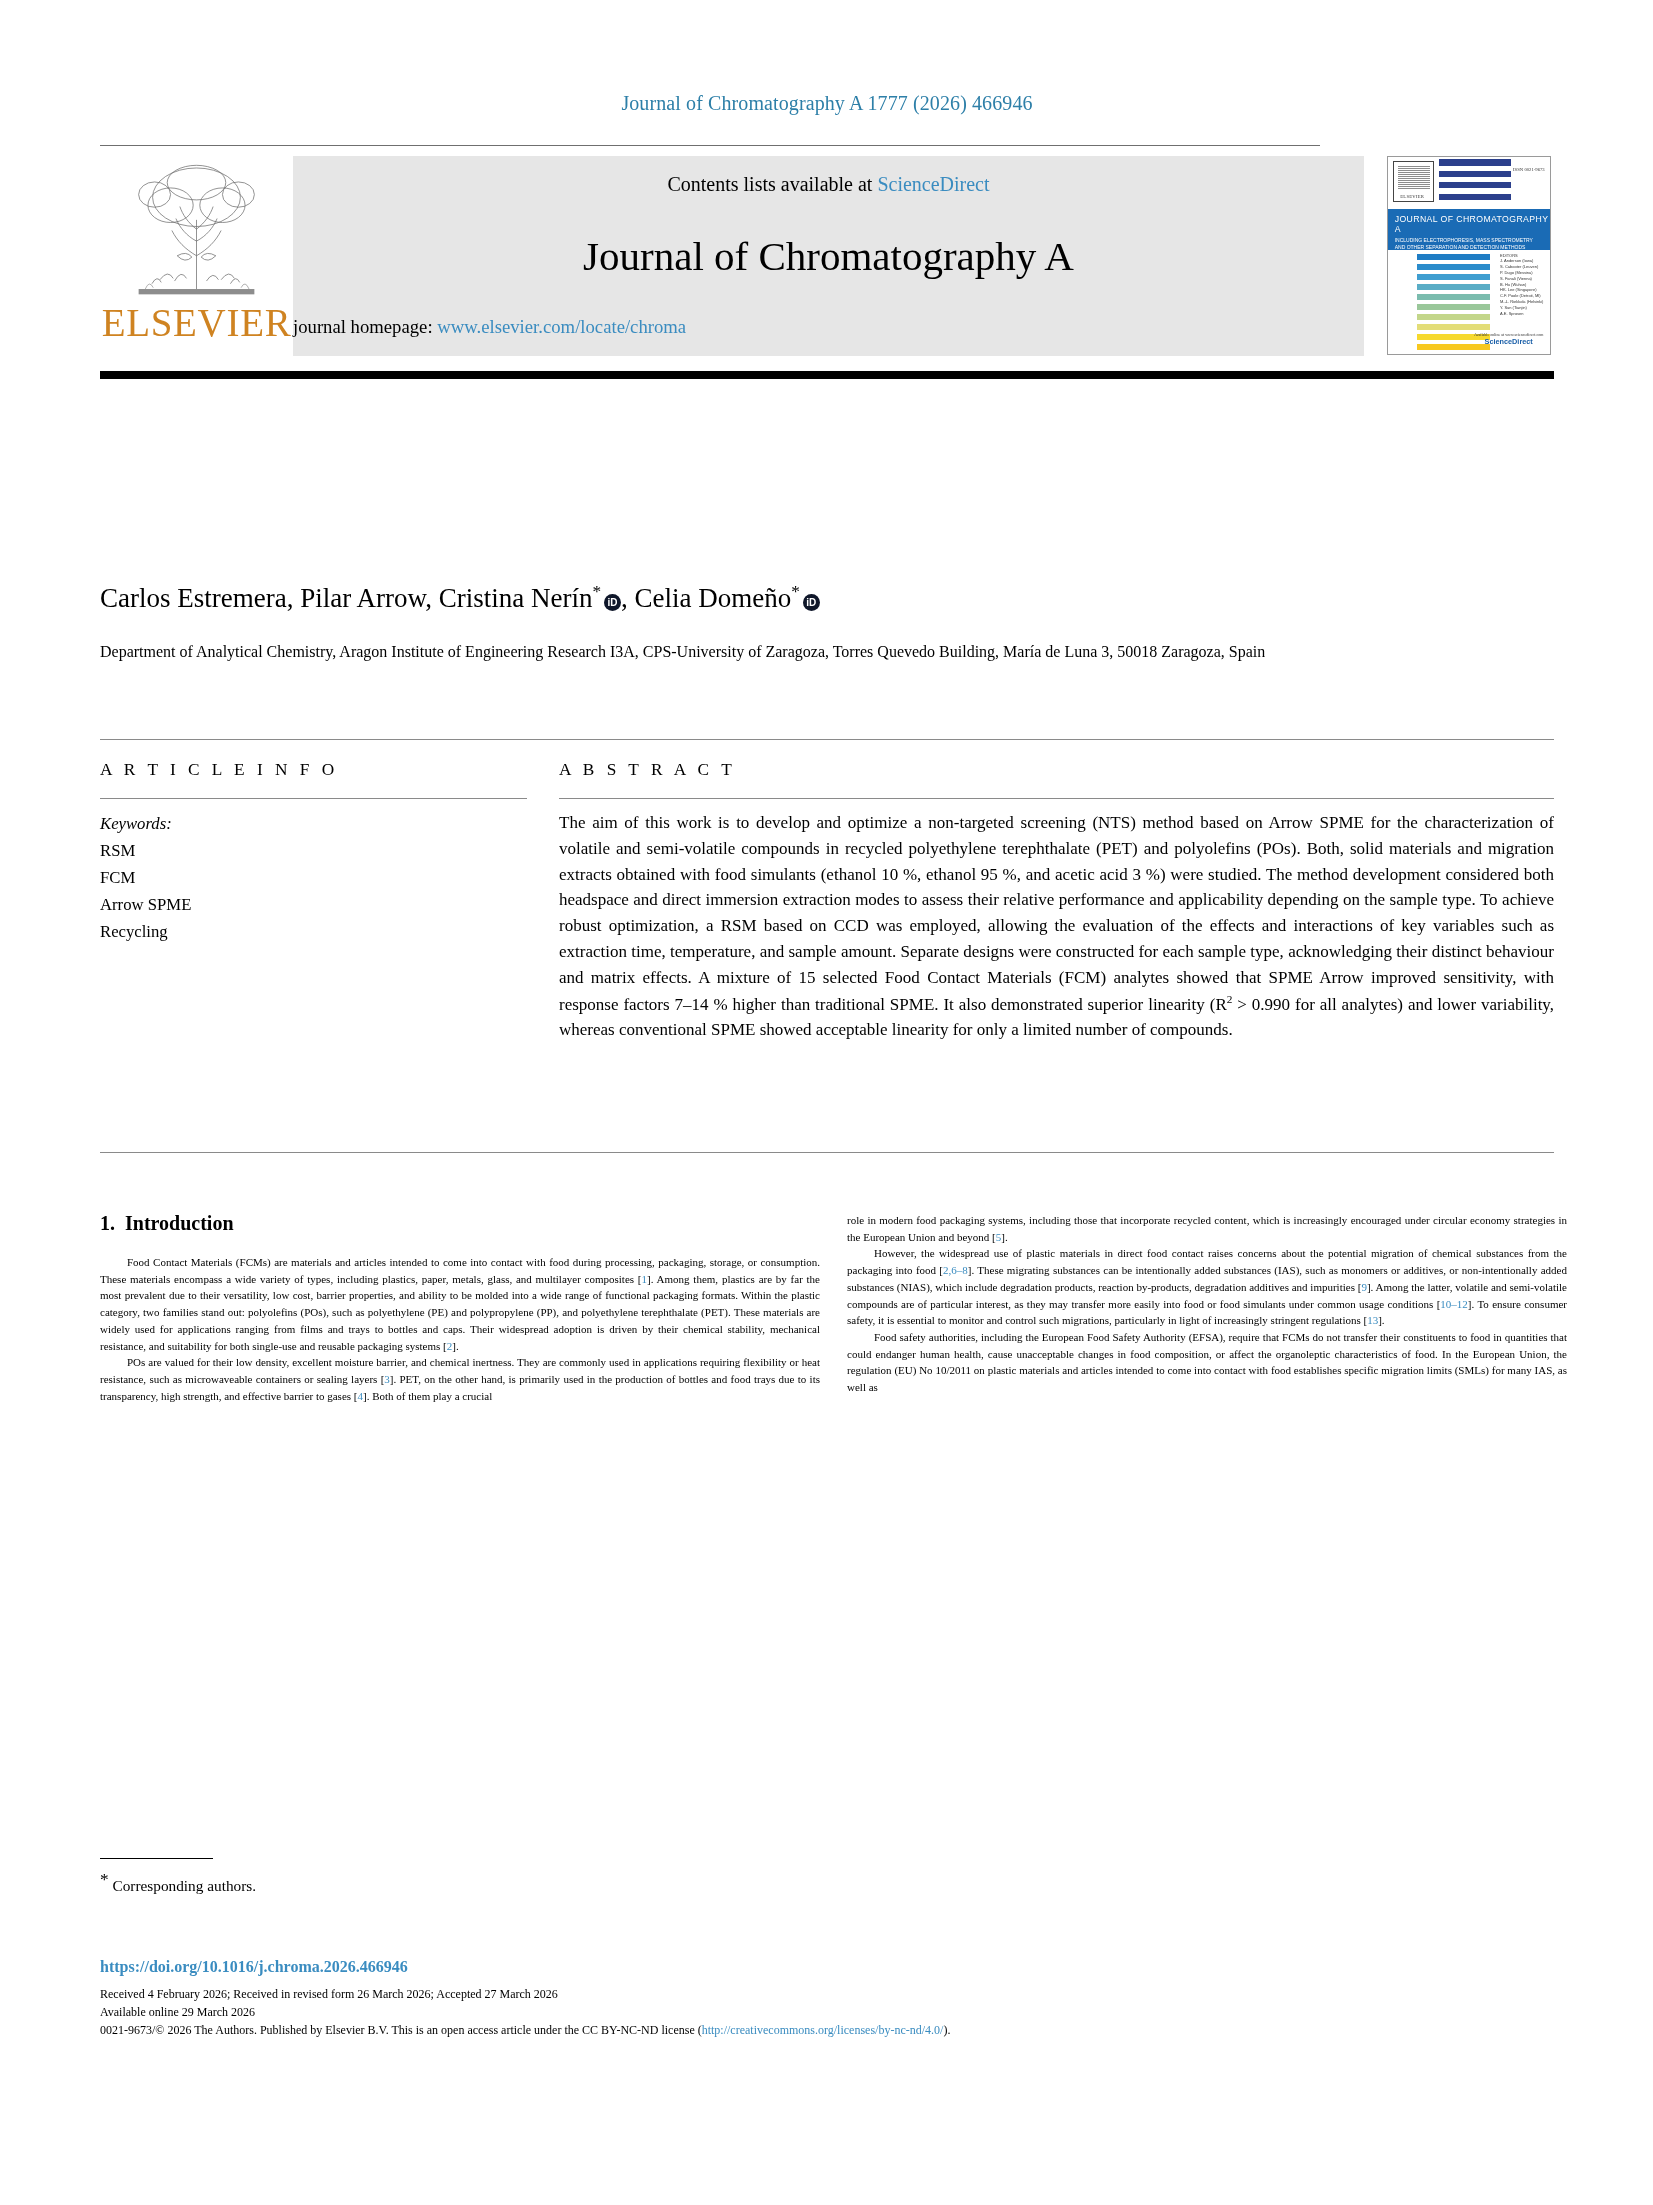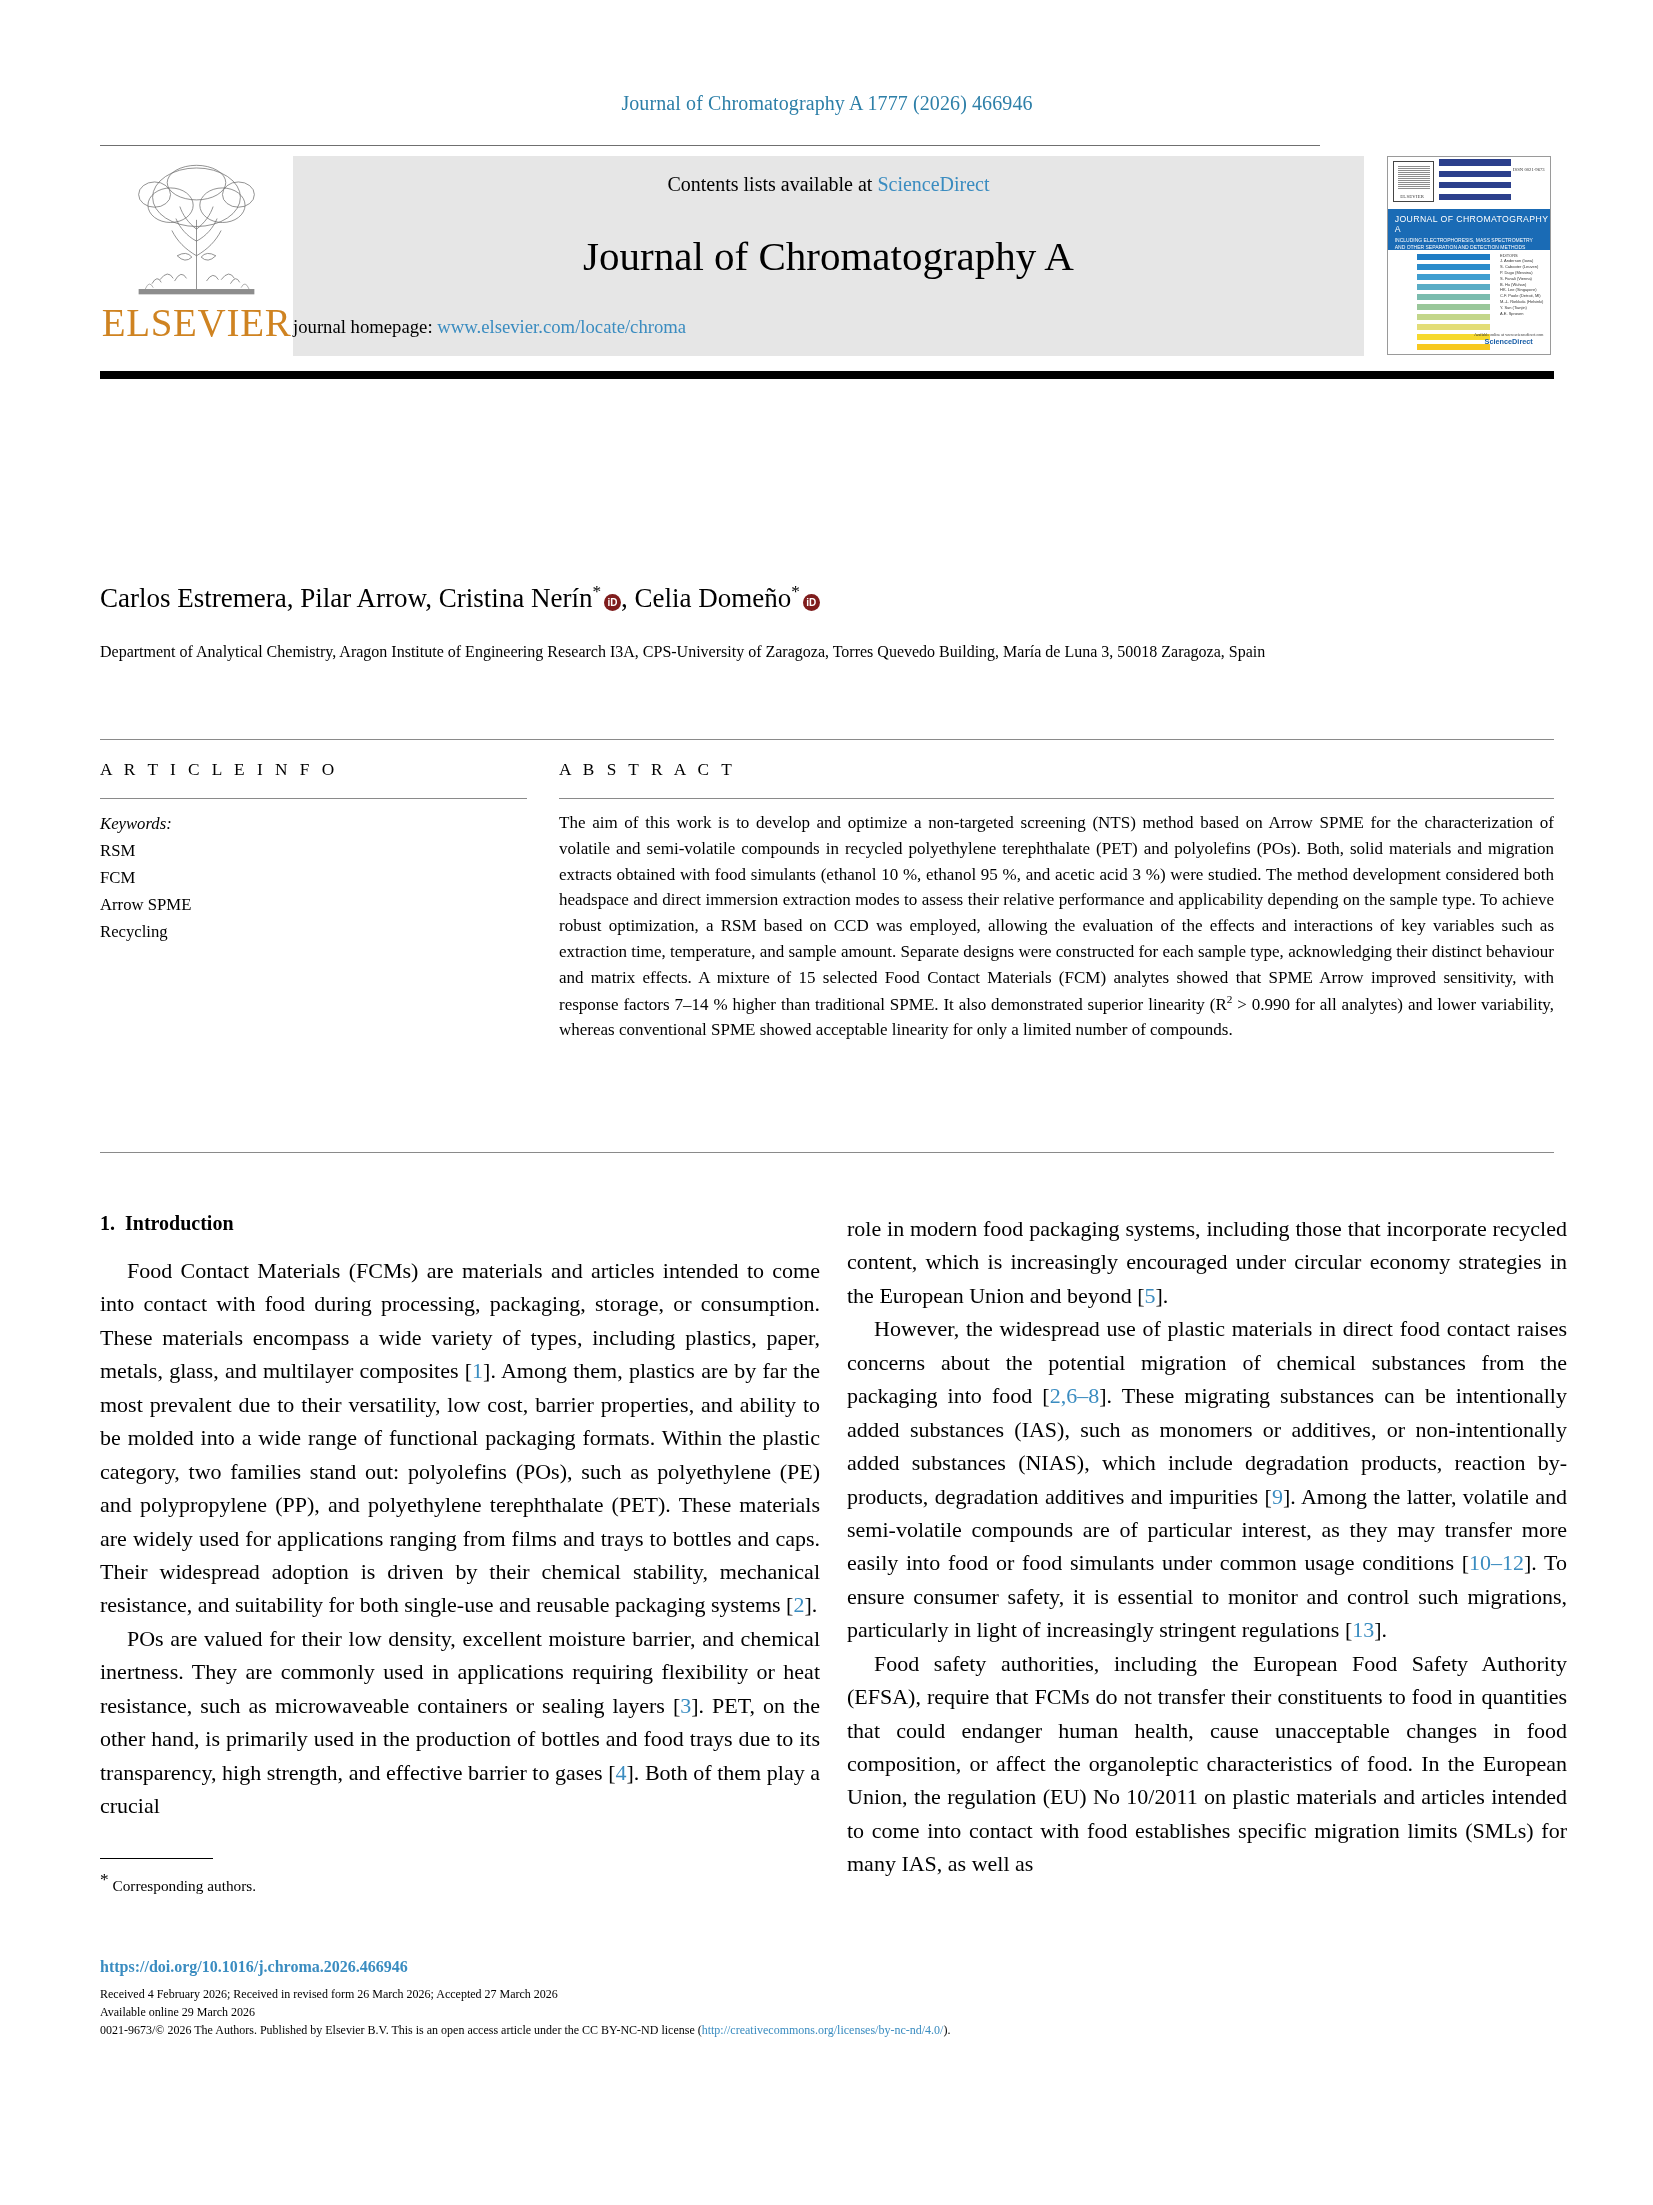--- a/index.html
+++ b/index.html
@@ -79,21 +79,21 @@
     position:absolute; top:453px; left:100px; width:1267px;
     font-size:37px; line-height:1.22; font-family:"Liberation Serif", serif;
   }
   .authors {
     position:absolute; top:581px; left:100px; width:1267px;
     font-size:27px; line-height:1.3;
   }
   .sup { font-size:17.3px; vertical-align:super; }
   .orcid {
     display:inline-block; width:17.3px; height:17.3px; border-radius:50%;
-    background:#7f1d1d; color:#fff; font-size:10px; font-weight:bold;
+    background:#0f172a; color:#fff; font-size:10px; font-weight:bold;
     text-align:center; line-height:17.3px; vertical-align:1.3px; margin-left:2.7px;
     font-family:"Liberation Sans", sans-serif;
   }
   .affil {
     position:absolute; top:640px; left:100px; width:1260px;
     font-size:16px; line-height:1.5;
   }
 
   
   .rule-thin { position:absolute; height:0.7px; background:#8a8a8a; }
@@ -115,21 +115,21 @@
     font-size:17px; line-height:1.52; text-align:justify;
   }
   .abstract sup { font-size:11.3px; }
 
   
   .sechead {
     position:absolute; top:1212px; left:100px;
     font-size:20px; font-weight:bold;
   }
   .col {
-    position:absolute; width:720px; font-size:22px; line-height:1.52;
+    position:absolute; width:720px; font-size:11px; line-height:1.52;
     text-align:justify;
   }
   .col.left  { top:1254px; left:100px; }
   .col.right { top:1212px; left:847px; }
   .col p { margin:0; text-indent:27px; }
   .col p.first { text-indent:27px; }
   a.cite, a.lnk { color:#3a8cc0; text-decoration:none; }
 
   
   .foot-rule { position:absolute; top:1858px; left:100px; width:113px; height:0.7px; background:#000; }

